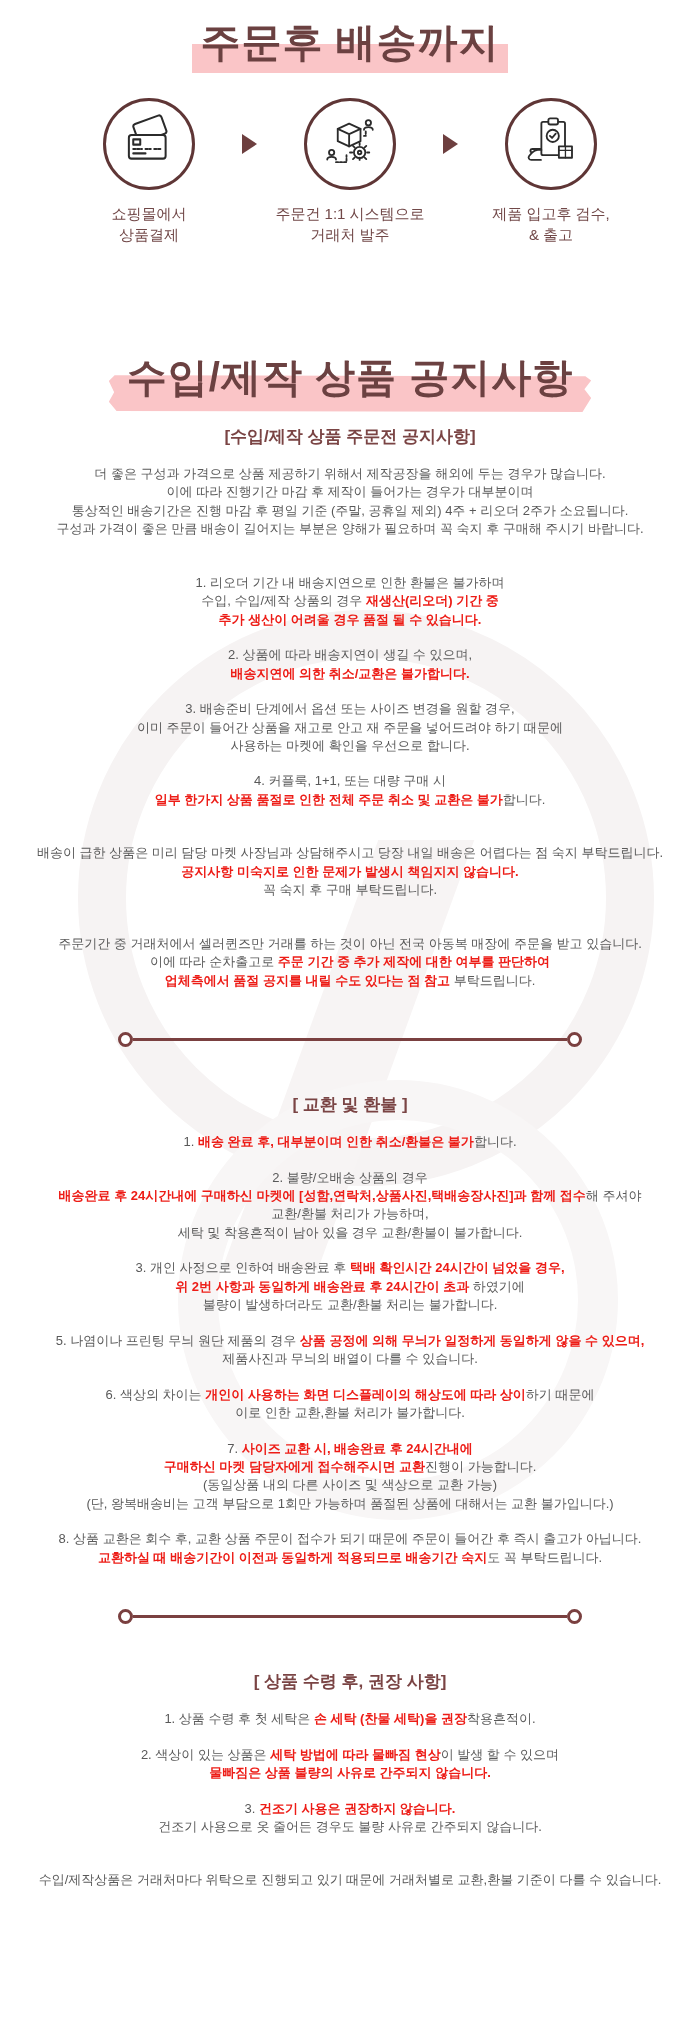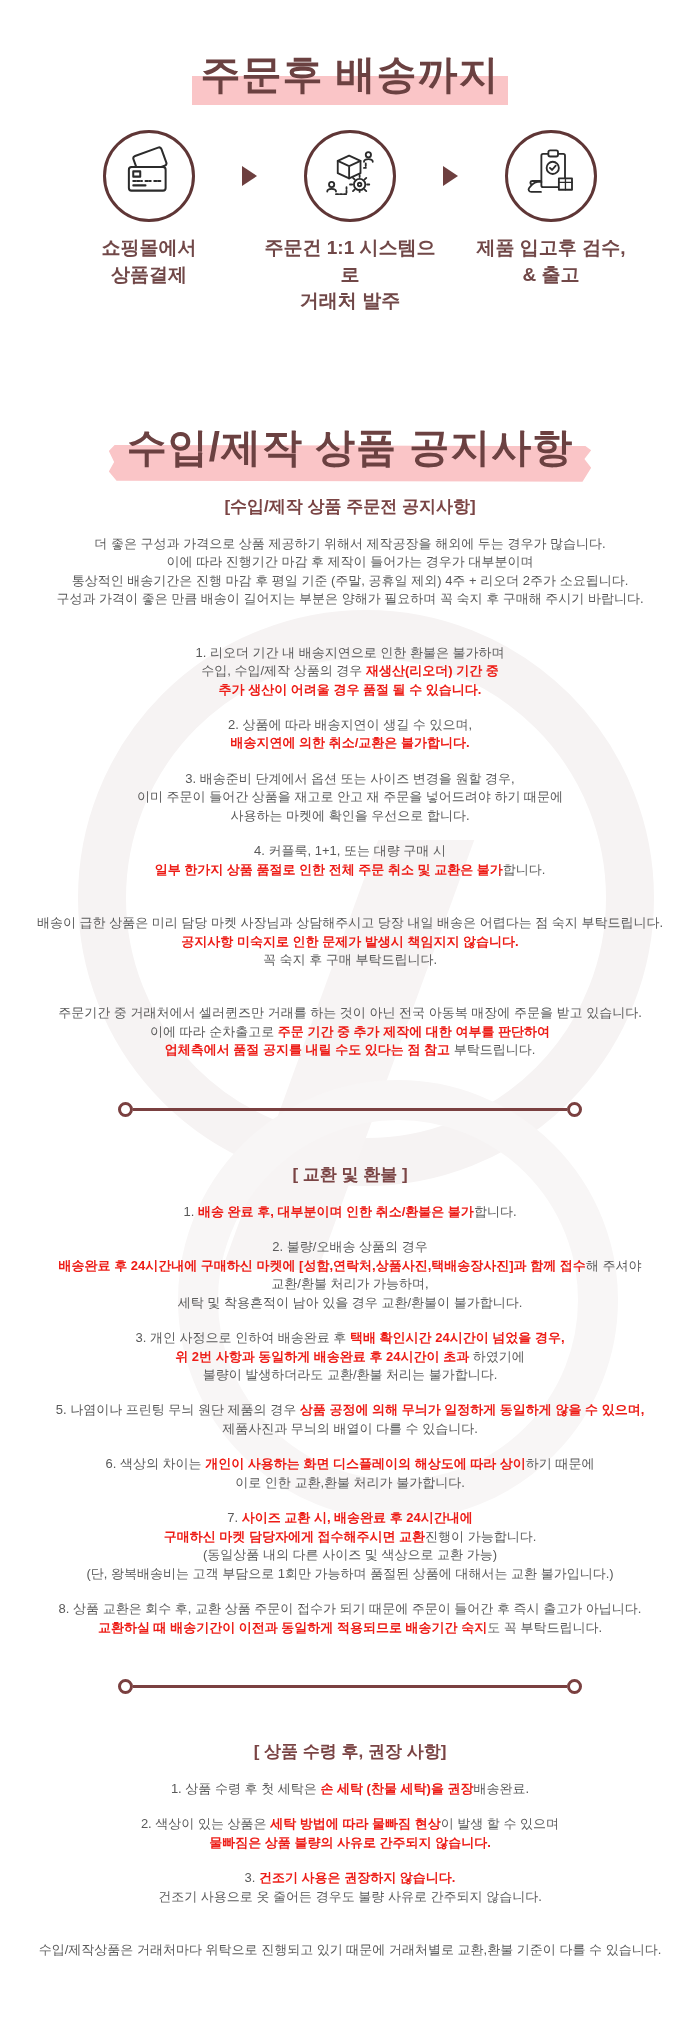--- a/index.html
+++ b/index.html
@@ -8,35 +8,35 @@
 
   
   .wm{position:absolute;pointer-events:none;}
   .wm-ring{top:610px;left:78px;width:480px;height:480px;border:48px solid #f6f3f3;border-radius:50%;}
   .wm-ring2{top:1080px;left:178px;width:360px;height:360px;border:40px solid #f8f6f6;border-radius:50%;}
   .wm-swoosh{top:840px;left:300px;width:96px;height:430px;background:#f7f4f4;transform:skewX(-20deg);}
 
   .content{position:relative;z-index:1;}
 
   
-  .process{padding-top:20px;margin-top:32px;}
+  .process{padding-top:20px;}
   .big-title{display:inline-block;position:relative;z-index:0;font-size:40px;font-weight:bold;
              color:#6b4141;letter-spacing:1px;line-height:1.1;}
   .big-title.hl::after{content:"";position:absolute;left:-8px;right:-8px;top:54%;bottom:-9px;
              background:#fac5c7;z-index:-1;}
   .big-title.tape::after{content:"";position:absolute;left:-18px;right:-18px;top:46%;bottom:-13px;
              background:#fac5c7;z-index:-1;
              clip-path:polygon(1.2% 0%,98.8% 3%,100% 14%,98.6% 38%,100% 62%,98.2% 100%,1.6% 97%,0% 72%,1.1% 46%,0% 16%);}
 
   .steps{display:flex;justify-content:center;align-items:flex-start;margin-top:34px;}
   .step{width:186px;}
   .step-circle{width:86px;height:86px;border:3px solid #5f3636;border-radius:50%;background:#fff;
                margin:0 auto;display:flex;align-items:center;justify-content:center;}
   .step-circle svg{width:56px;height:56px;}
-  .step-label{margin-top:13px;font-size:19px;font-weight:bold;color:#714848;line-height:1.4;}
+  .step-label{margin-top:13px;font-size:15px;font-weight:normal;color:#714848;line-height:1.4;}
   .arrow{width:0;height:0;border-left:15px solid #6d3f3f;border-top:10px solid transparent;
          border-bottom:10px solid transparent;margin-top:36px;}
 
   
   .notice-title-wrap{margin-top:110px;}
   .notice-body{width:672px;margin:0 auto;}
   .sec-heading{color:#7a4444;font-weight:bold;font-size:17px;margin:46px 0 6px;}
   section:first-of-type .sec-heading{margin-top:26px;}
   .para{font-size:13px;color:#595959;line-height:1.42;margin:17px 0;}
   .para.gap-large{margin-top:35px;}
@@ -159,20 +159,20 @@
           <p class="para"><span>7. </span><span class="red">사이즈 교환 시, 배송완료 후 24시간내에</span><br><span class="red">구매하신 마켓 담당자에게 접수해주시면 교환</span><span>진행이 가능합니다.</span><br><span>(동일상품 내의 다른 사이즈 및 색상으로 교환 가능)</span><br><span>(단, 왕복배송비는 고객 부담으로 1회만 가능하며 품절된 상품에 대해서는 교환 불가입니다.)</span></p>
           <p class="para"><span>8. 상품 교환은 회수 후, 교환 상품 주문이 접수가 되기 때문에 주문이 들어간 후 즉시 출고가 아닙니다.</span><br><span class="red">교환하실 때 배송기간이 이전과 동일하게 적용되므로 배송기간 숙지</span><span>도 꼭 부탁드립니다.</span></p>
           <div class="divider">
             <span class="dot"></span>
             <span class="line"></span>
             <span class="dot"></span>
           </div>
         </section>
         <section>
           <div class="sec-heading">[ 상품 수령 후, 권장 사항]</div>
-          <p class="para"><span>1. 상품 수령 후 첫 세탁은 </span><span class="red">손 세탁 (찬물 세탁)을 권장</span><span>배송완료.</span></p>
+          <p class="para"><span>1. 상품 수령 후 첫 세탁은 </span><span class="red">손 세탁 (찬물 세탁)을 권장</span><span>착용흔적이.</span></p>
           <p class="para"><span>2. 색상이 있는 상품은 </span><span class="red">세탁 방법에 따라 물빠짐 현상</span><span>이 발생 할 수 있으며</span><br><span class="red">물빠짐은 상품 불량의 사유로 간주되지 않습니다.</span></p>
           <p class="para"><span>3. </span><span class="red">건조기 사용은 권장하지 않습니다.</span><br><span>건조기 사용으로 옷 줄어든 경우도 불량 사유로 간주되지 않습니다.</span></p>
           <p class="para gap-large"><span>수입/제작상품은 거래처마다 위탁으로 진행되고 있기 때문에 거래처별로 교환,환불 기준이 다를 수 있습니다.</span></p>
         </section>
       </div>
   </div>
 </div>
 
 </body></html>

